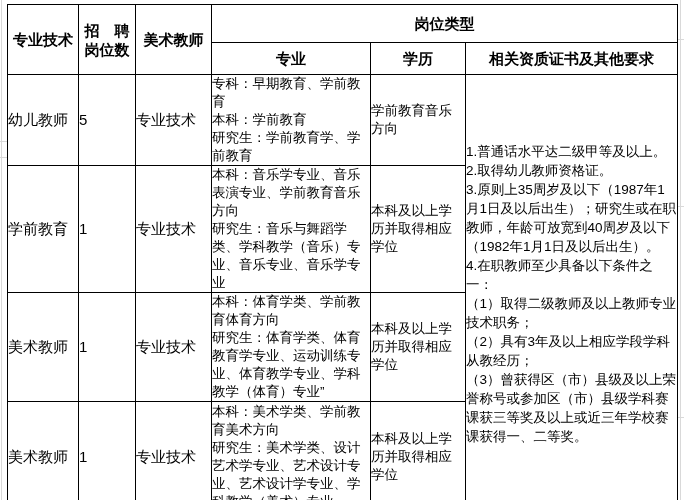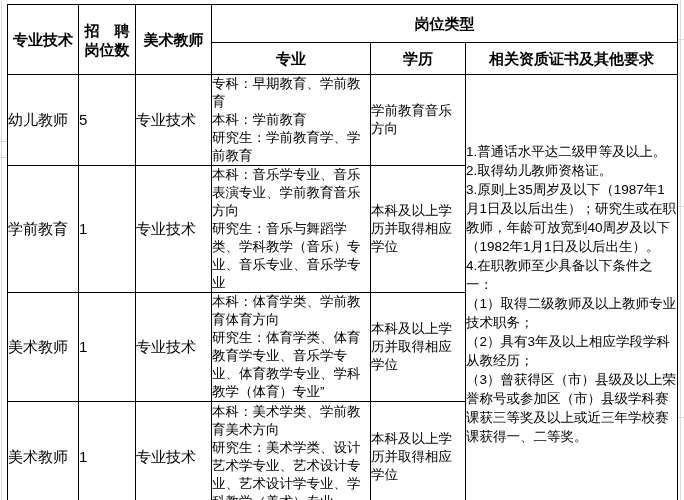--- a/index.html
+++ b/index.html
@@ -133,21 +133,21 @@
         <td class="cell-left">本科：音乐学专业、音乐表演专业、学前教育音乐方向
 研究生：音乐与舞蹈学类、学科教学（音乐）专业、音乐专业、音乐学专业</td>
         <td class="cell-left">本科及以上学历并取得相应学位</td>
       </tr>
 
       <tr style="height:108px;">
         <td class="cell-center">美术教师</td>
         <td class="cell-center">1</td>
         <td class="cell-center">专业技术</td>
         <td class="cell-left">本科：体育学类、学前教育体育方向
-研究生：体育学类、体育教育学专业、音乐学专业、体育教学专业、学科教学（体育）专业”</td>
+研究生：体育学类、体育教育学专业、运动训练专业、体育教学专业、学科教学（体育）专业”</td>
         <td class="cell-left">本科及以上学历并取得相应学位</td>
       </tr>
 
       <tr style="height:111px;">
         <td class="cell-center">美术教师</td>
         <td class="cell-center">1</td>
         <td class="cell-center">专业技术</td>
         <td class="cell-left">本科：美术学类、学前教育美术方向
 研究生：美术学类、设计艺术学专业、艺术设计专业、艺术设计学专业、学科教学（美术）专业</td>
         <td class="cell-left">本科及以上学历并取得相应学位</td>

